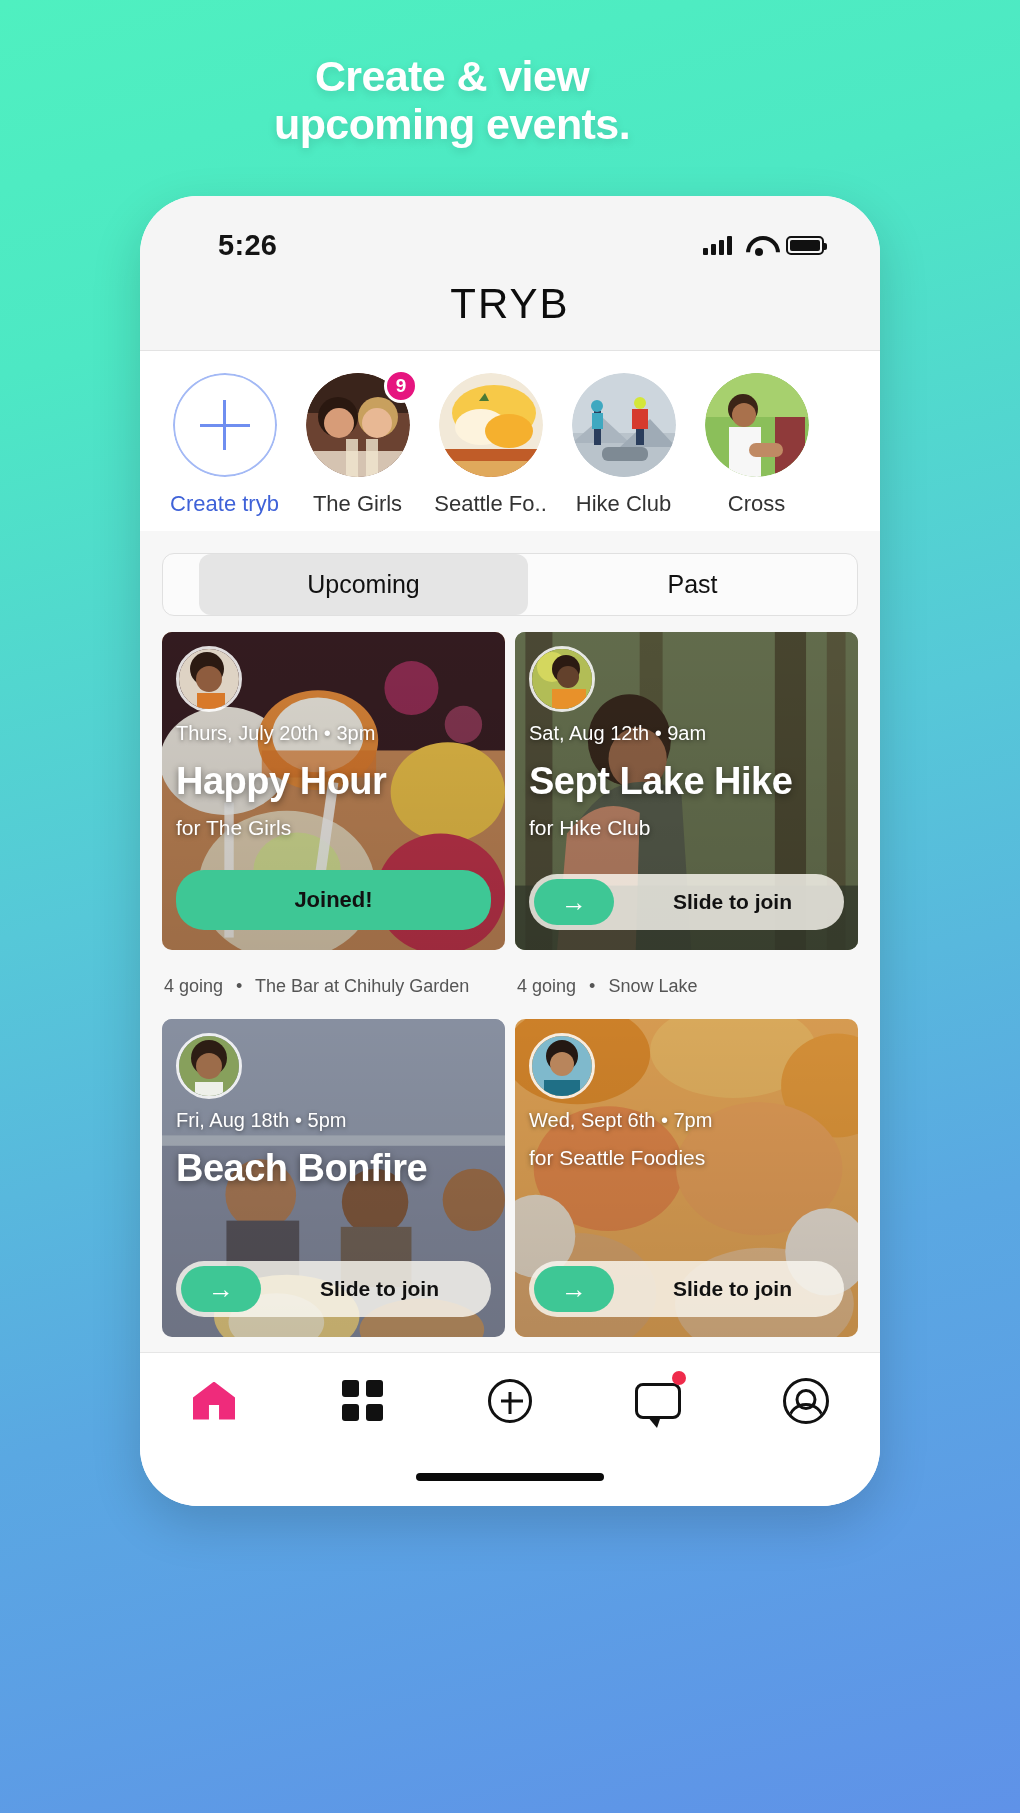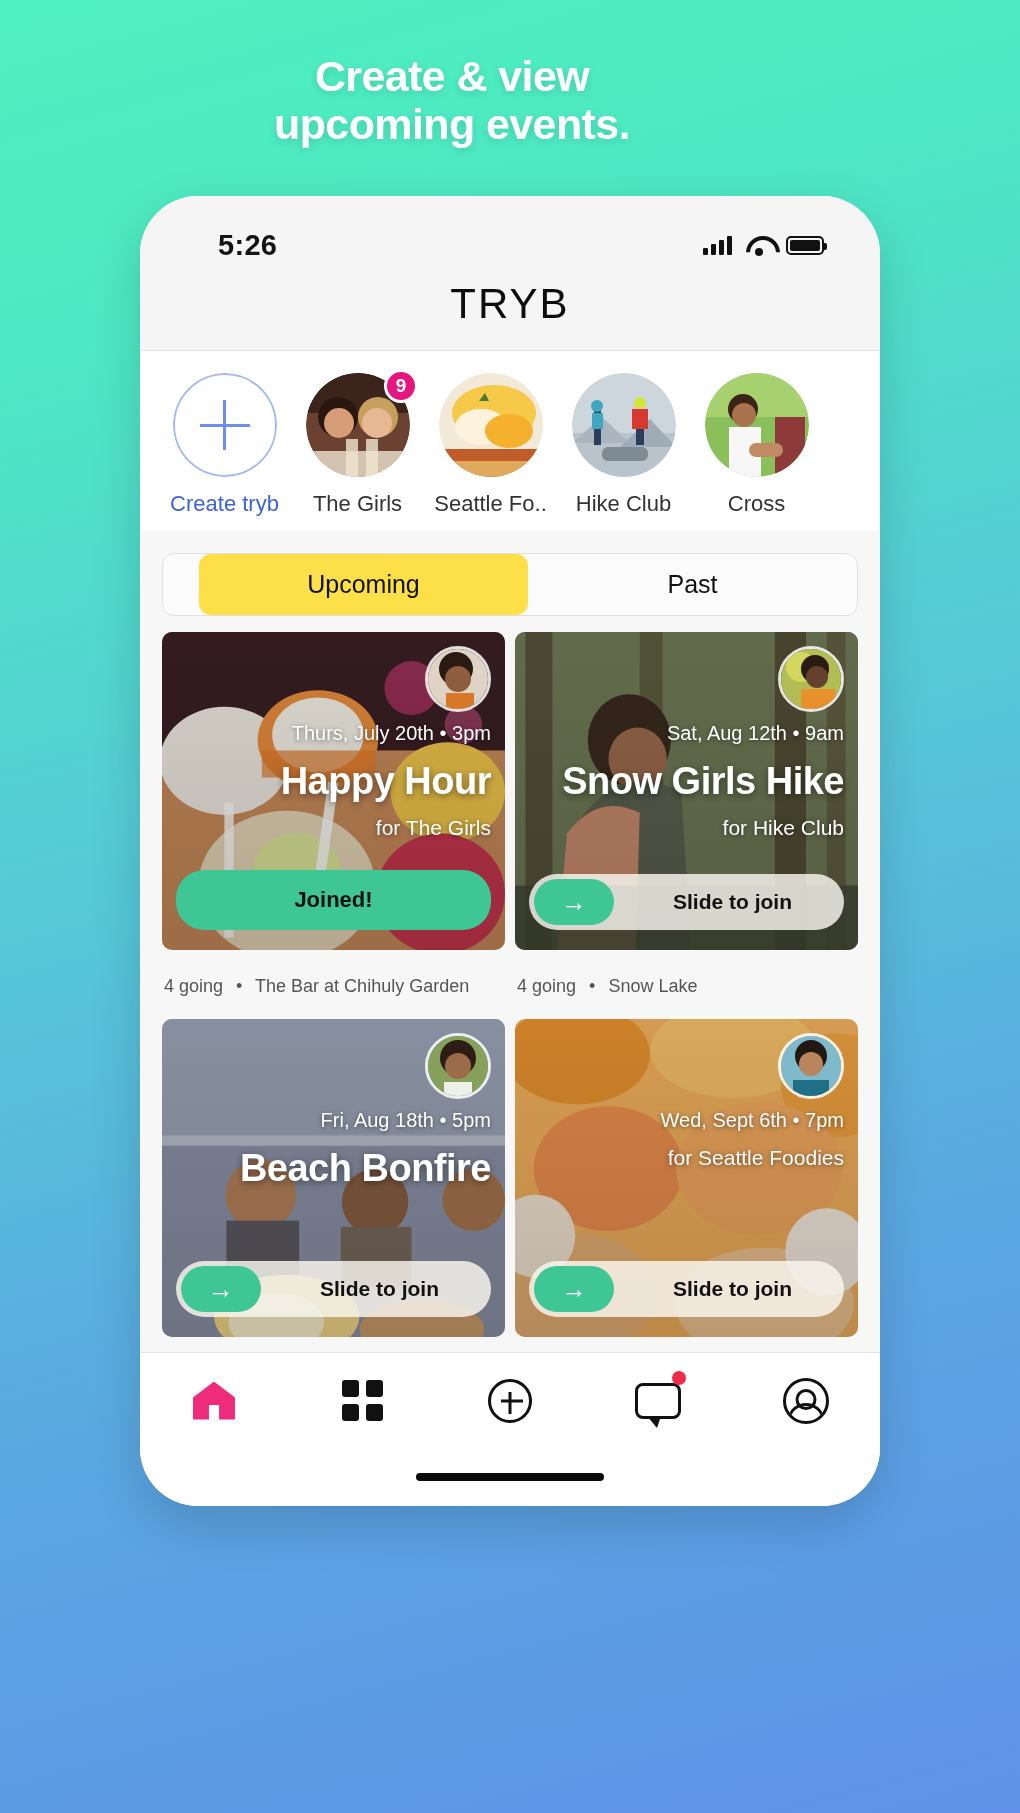--- a/index.html
+++ b/index.html
@@ -100,38 +100,38 @@
   
   .seg-wrap { background:#f7f7f7; padding:22px 22px 16px; flex:0 0 auto; }
   .seg {
     display:flex; border-radius:12px; overflow:hidden;
     border:1px solid #e0e0e0; background:#fbfbfb;
   }
   .seg div {
     flex:1; text-align:center; padding:16px 0;
     font-size:25px; color:#111;
   }
-  .seg div.active { background:#fde047; border-radius:12px;margin-left:36px; }
+  .seg div.active { background:#e5e5e5; border-radius:12px;margin-left:36px; }
 
   
   .grid {
     background:#f7f7f7; flex:1 1 auto;
     display:grid; grid-template-columns:1fr 1fr; gap:8px 10px;
     padding:0 22px; overflow:hidden; align-content:start;
   }
   .cell { display:flex; flex-direction:column; }
   .card {
     position:relative; height:318px; border-radius:10px; overflow:hidden;
     display:flex; flex-direction:column; align-items:center;
     color:#fff; text-align:center;
   }
   .card .bgimg { position:absolute; inset:0; }
   .card .shade { position:absolute; inset:0; background:linear-gradient(180deg,rgba(0,0,0,0.12),rgba(0,0,0,0.22)); }
   .card-inner { position:relative; z-index:2; width:100%; height:100%;
-    display:flex; flex-direction:column; align-items:flex-end; padding:14px 14px 20px; }
+    display:flex; flex-direction:column; align-items:flex-start; padding:14px 14px 20px; }
   .host {
     width:66px;height:66px;border-radius:50%;border:3px solid rgba(255,255,255,0.85);
     overflow:hidden; flex:0 0 auto;
   }
   .c-date { font-size:20px; margin-top:10px; text-shadow:0 1px 4px rgba(0,0,0,.5); }
   .c-title {
     font-size:38px; font-weight:bold; line-height:1.08; margin-top:16px;
     text-shadow:0 2px 7px rgba(0,0,0,.45); letter-spacing:-0.5px;
   }
   .c-for { font-size:21px; margin-top:14px; text-shadow:0 1px 5px rgba(0,0,0,.5); }
@@ -386,21 +386,21 @@
           <div class="host">
             <svg width="60" height="60" viewBox="0 0 60 60">
               <rect width="60" height="60" fill="#b2bd56"></rect>
               <circle cx="20" cy="18" r="15" fill="#d4d75e"></circle>
               <circle cx="34" cy="20" r="14" fill="#2b1a12"></circle>
               <circle cx="36" cy="28" r="11" fill="#63412c"></circle>
               <rect x="20" y="40" width="34" height="20" fill="#e8912a"></rect>
             </svg>
           </div>
           <div class="c-date">Sat, Aug 12th • 9am</div>
-          <div class="c-title">Snow Girls Hike</div>
+          <div class="c-title">Sept Lake Hike</div>
           <div class="c-for">for Hike Club</div>
           <div class="cta">
             <div class="btn-slide">
               <div class="knob">→</div>
               <div class="slide-label">Slide to join</div>
             </div>
           </div>
         </div>
       </div>
       <div class="meta">

